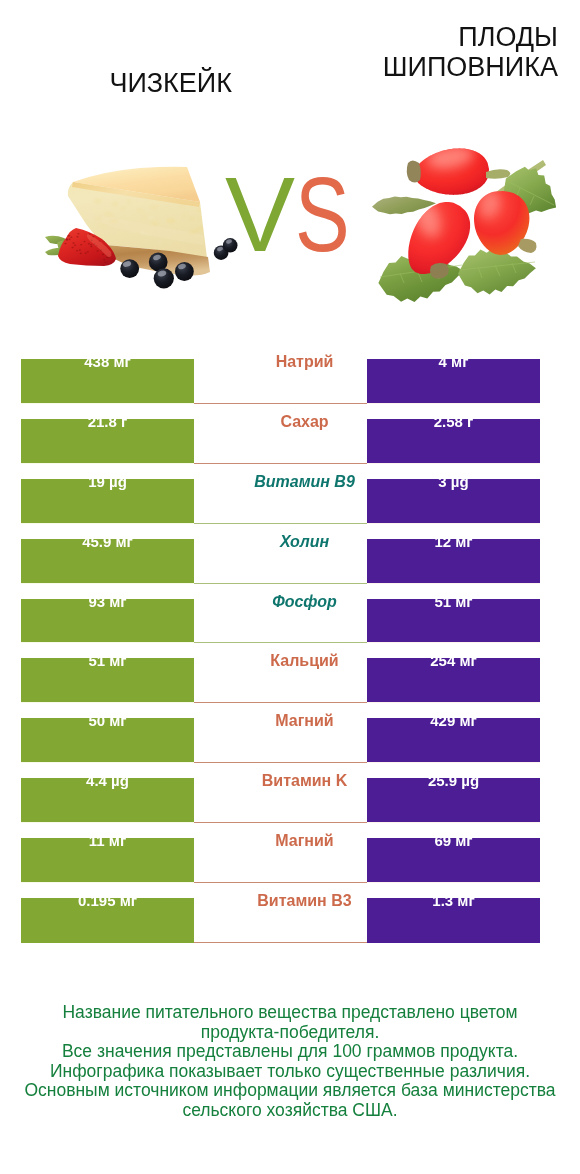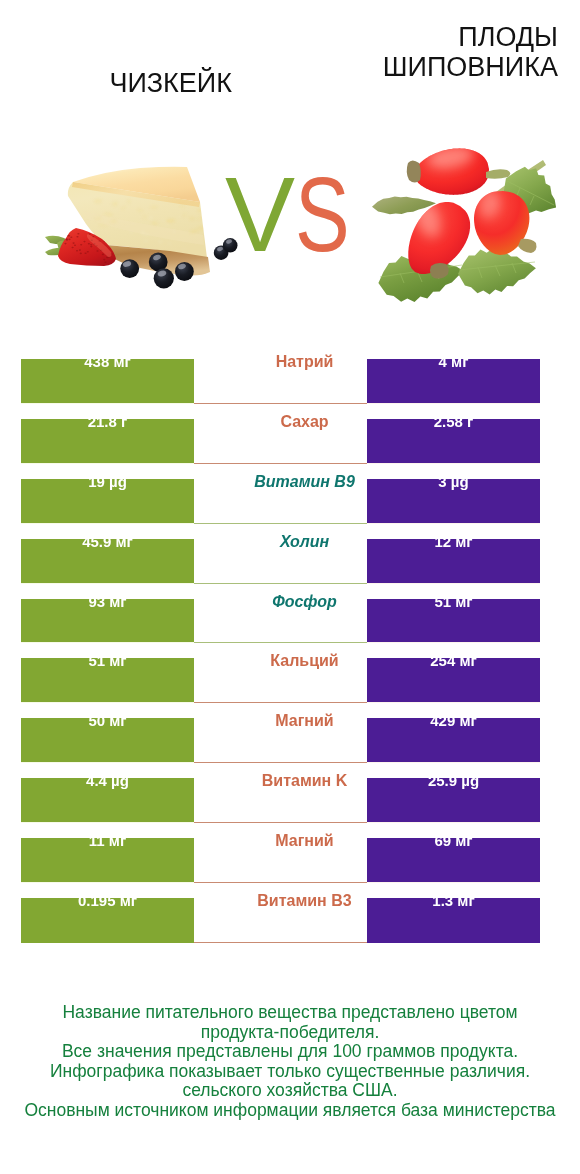--- a/index.html
+++ b/index.html
@@ -453,16 +453,16 @@
           <span>1.3 мг</span>
         </div>
       </div>
     </div>
 
   <div id="footer">
       <div>Название питательного вещества представлено цветом</div>
       <div>продукта-победителя.</div>
       <div>Все значения представлены для 100 граммов продукта.</div>
       <div>Инфографика показывает только существенные различия.</div>
+      <div>Основным источником информации является база министерства</div>
       <div>сельского хозяйства США.</div>
-      <div>Основным источником информации является база министерства</div>
     </div>
 </div>
 
 </body></html>

